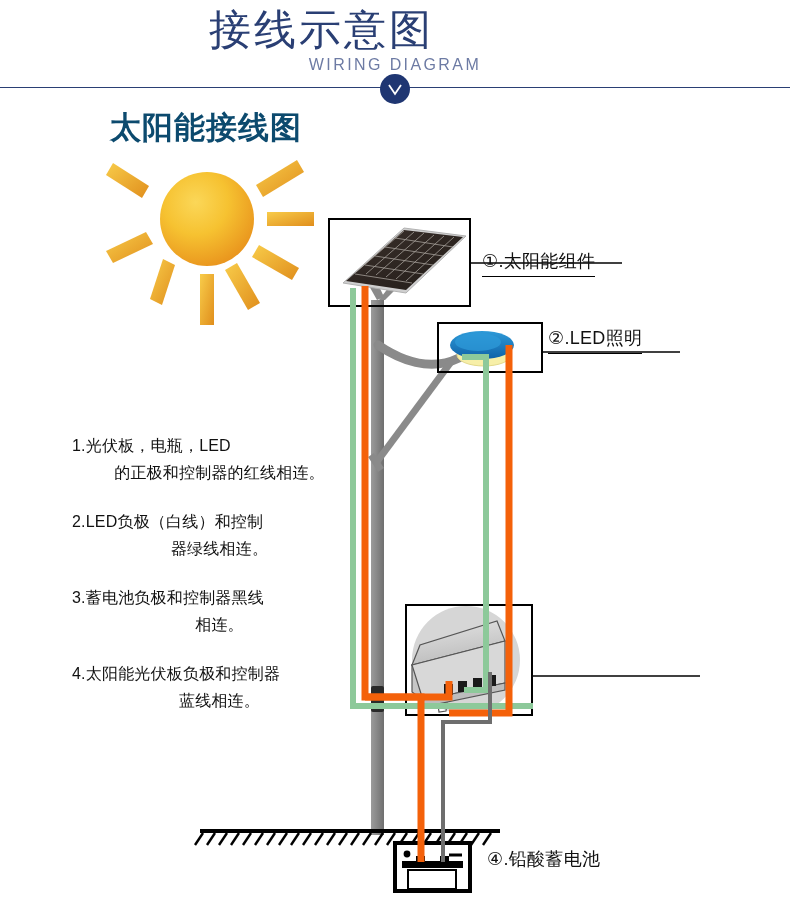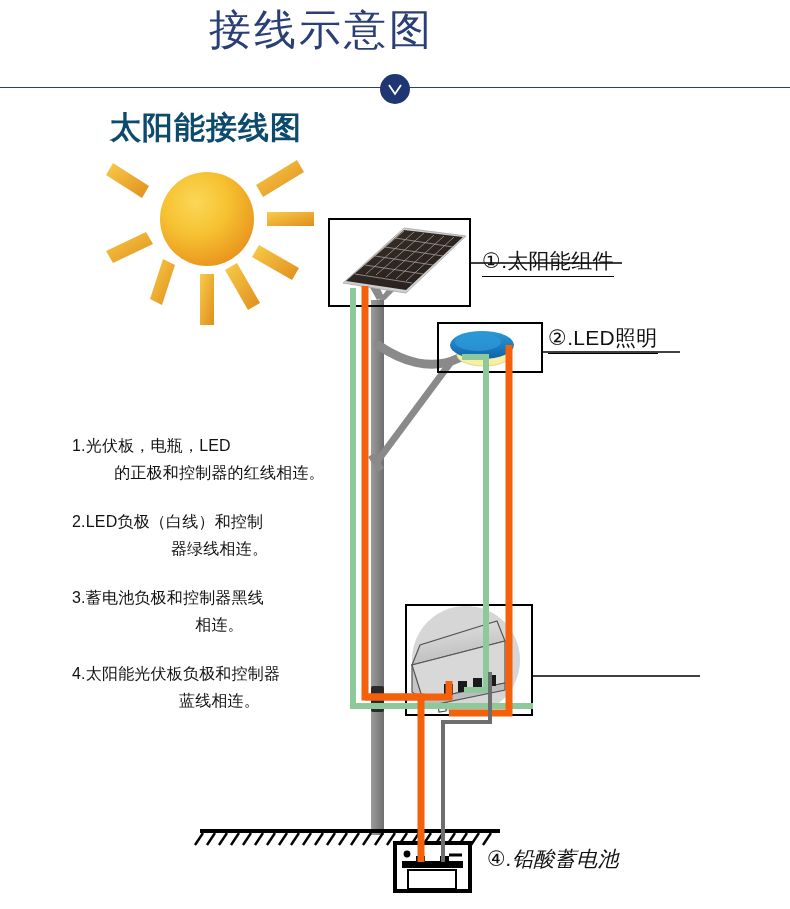--- a/index.html
+++ b/index.html
@@ -100,54 +100,55 @@
     line-height: 27px;
     color: #111111;
     margin-bottom: 22px;
     letter-spacing: 0.2px;
   }
   .note .l2 { display: block; padding-left: 15px; text-align: center; }
 
   
   .callout {
     position: absolute;
-    font-size: 21px;
+    font-size: 18px;
     color: #111111;
     white-space: nowrap;
     letter-spacing: 0.3px;
     line-height: 22px;
   }
   .callout .ul {
     display: block;
     border-bottom: 1.4px solid #000;
     padding-bottom: 4px;
   }
   #callout-1 { left: 482px; top: 250px; }
   #callout-2 { left: 548px; top: 327px; }
   #callout-3 { left: 570px; top: 662px; }
   #callout-4 { left: 487px; top: 848px; }
-  #callout-4 .ul { border-bottom: none; font-style: italic; }
+  #callout-4 .ul { border-bottom: none; }
 
   
   .canvas {
     position: absolute;
     left: 0;
     top: 0;
     width: 790px;
     height: 909px;
   }
   .canvas svg { display: block; }
 </style>
 </head>
 <body>
 
 <div id="page">
 
   <div class="hdr">
     <div class="hdr-title">接线示意图</div>
+    <div class="hdr-sub">WIRING DIAGRAM</div>
     <div class="hdr-rule"></div>
     <div class="hdr-badge">
       <svg width="30" height="30" viewBox="0 0 30 30">
         <path d="M9 11 L15 20 L21 11" fill="none" stroke="#ffffff" stroke-width="1.8"></path>
       </svg>
     </div>
   </div>
 
   <div class="sec-title">太阳能接线图</div>
 

